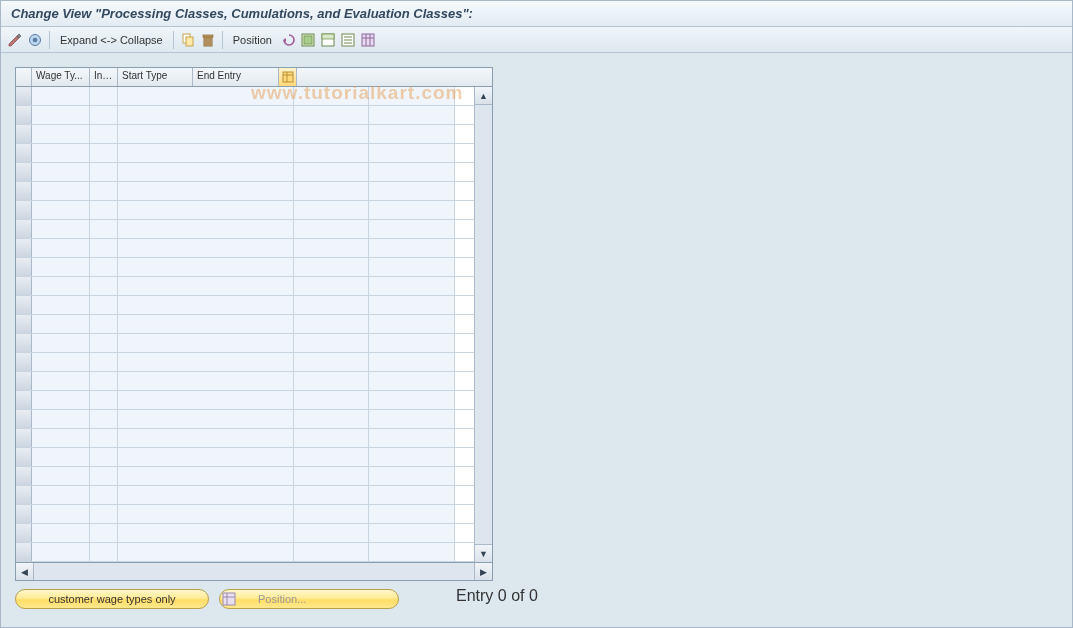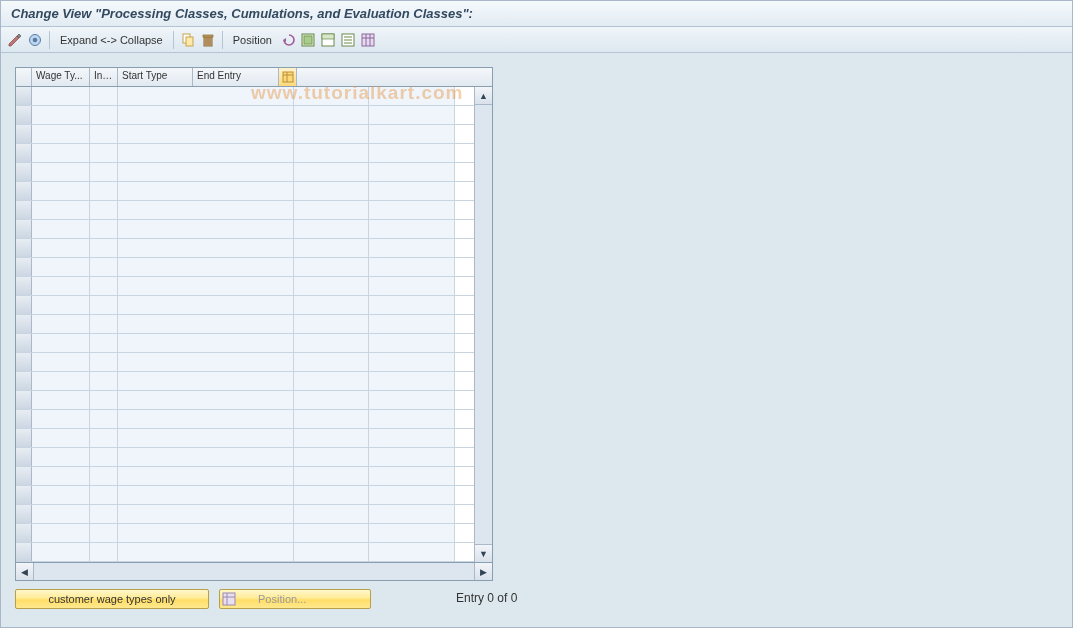--- a/index.html
+++ b/index.html
@@ -132,36 +132,36 @@
       left:14px;
       bottom:18px;
       display:flex;
       align-items:center;
       gap:10px;
     }
     .sap-btn {
       height:20px;
       border:1px solid #b8a04a;
       background: linear-gradient(to bottom, #fff7cd 0%, #ffeb95 45%, #ffdd66 55%, #ffe88f 100%);
-      border-radius:2px;
+      border-radius:10px;
       display:flex;
       align-items:center;
       font-size:11px;
       color:#333;
       cursor:pointer;
     }
     .sap-btn .btn-icon { width:18px; display:flex; justify-content:center; }
     .sap-btn .btn-label { padding:0 20px; }
     .btn-customer { width:194px; justify-content:center; }
-    .btn-position { width:152px; color:#999; }
+    .btn-position { width:180px; color:#999; }
     .entry-text {
       position:absolute;
       left:455px;
       bottom:22px;
-      font-size:12px;
+      font-size:16px;
       color:#333;
     }
     .watermark {
       position:absolute;
       top:42px; left:250px;
       font-size:19px;
       font-weight:bold;
       color: rgba(230,150,70,0.45);
       letter-spacing:1px;
       pointer-events:none;

